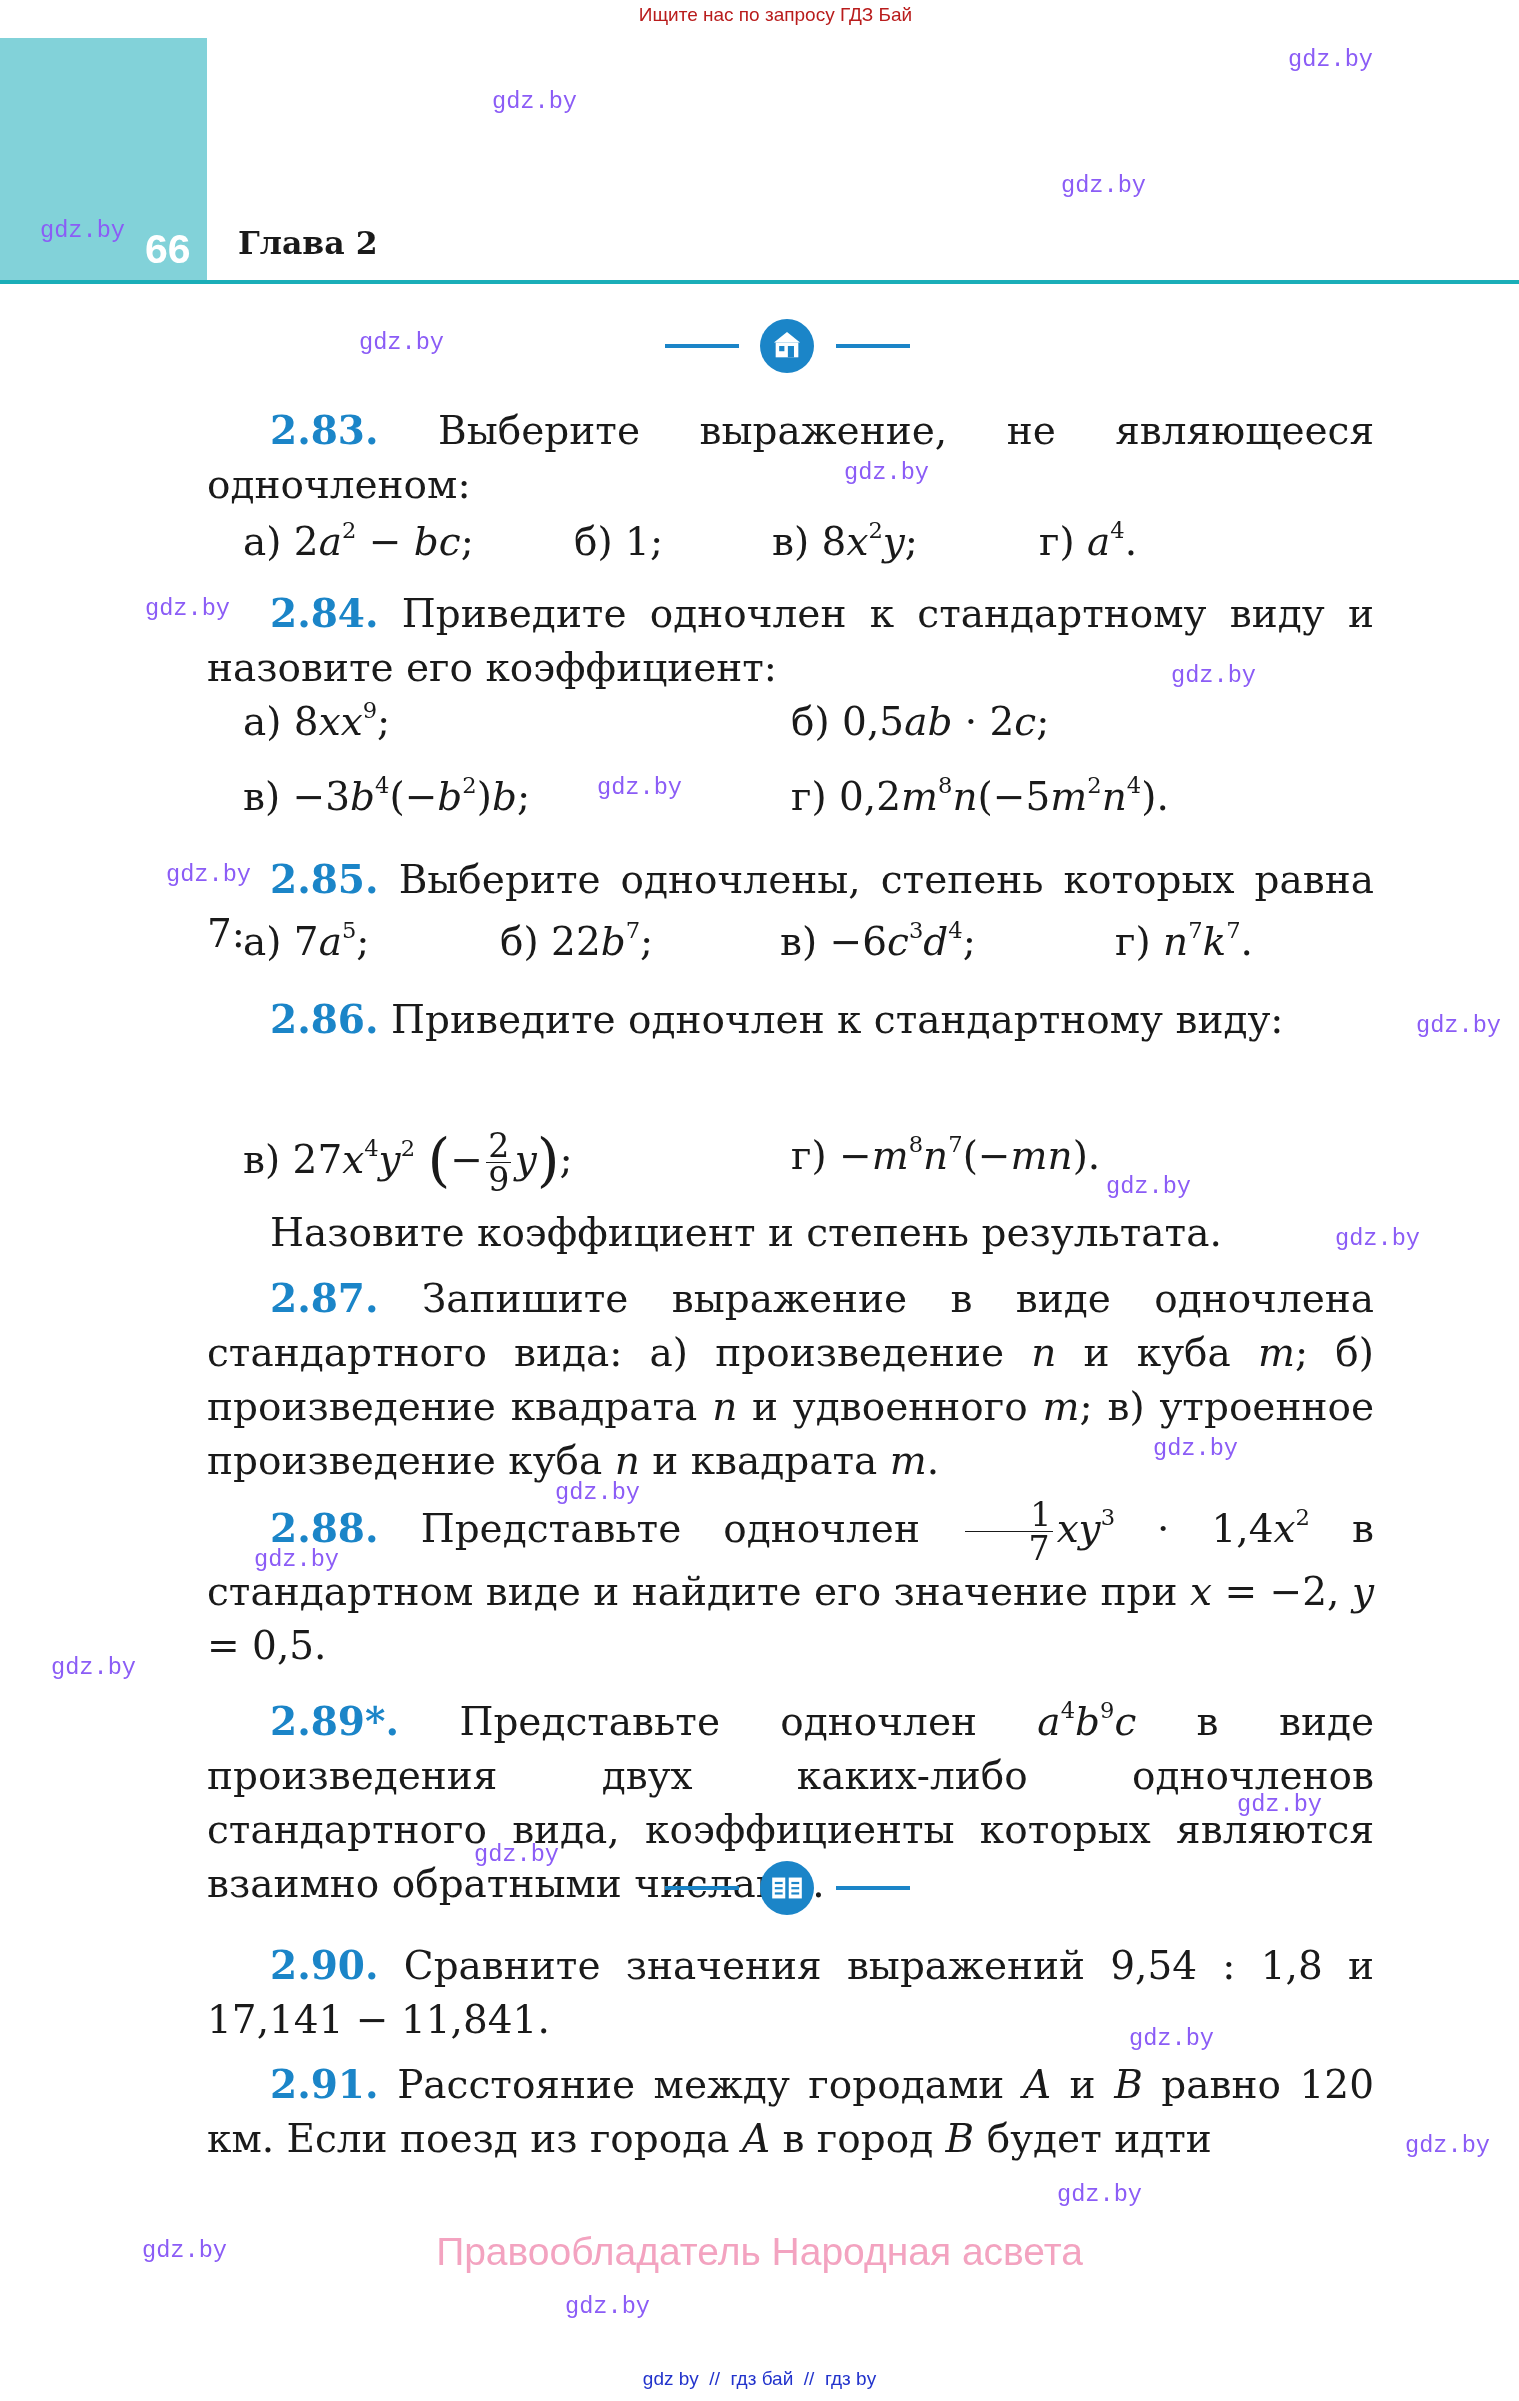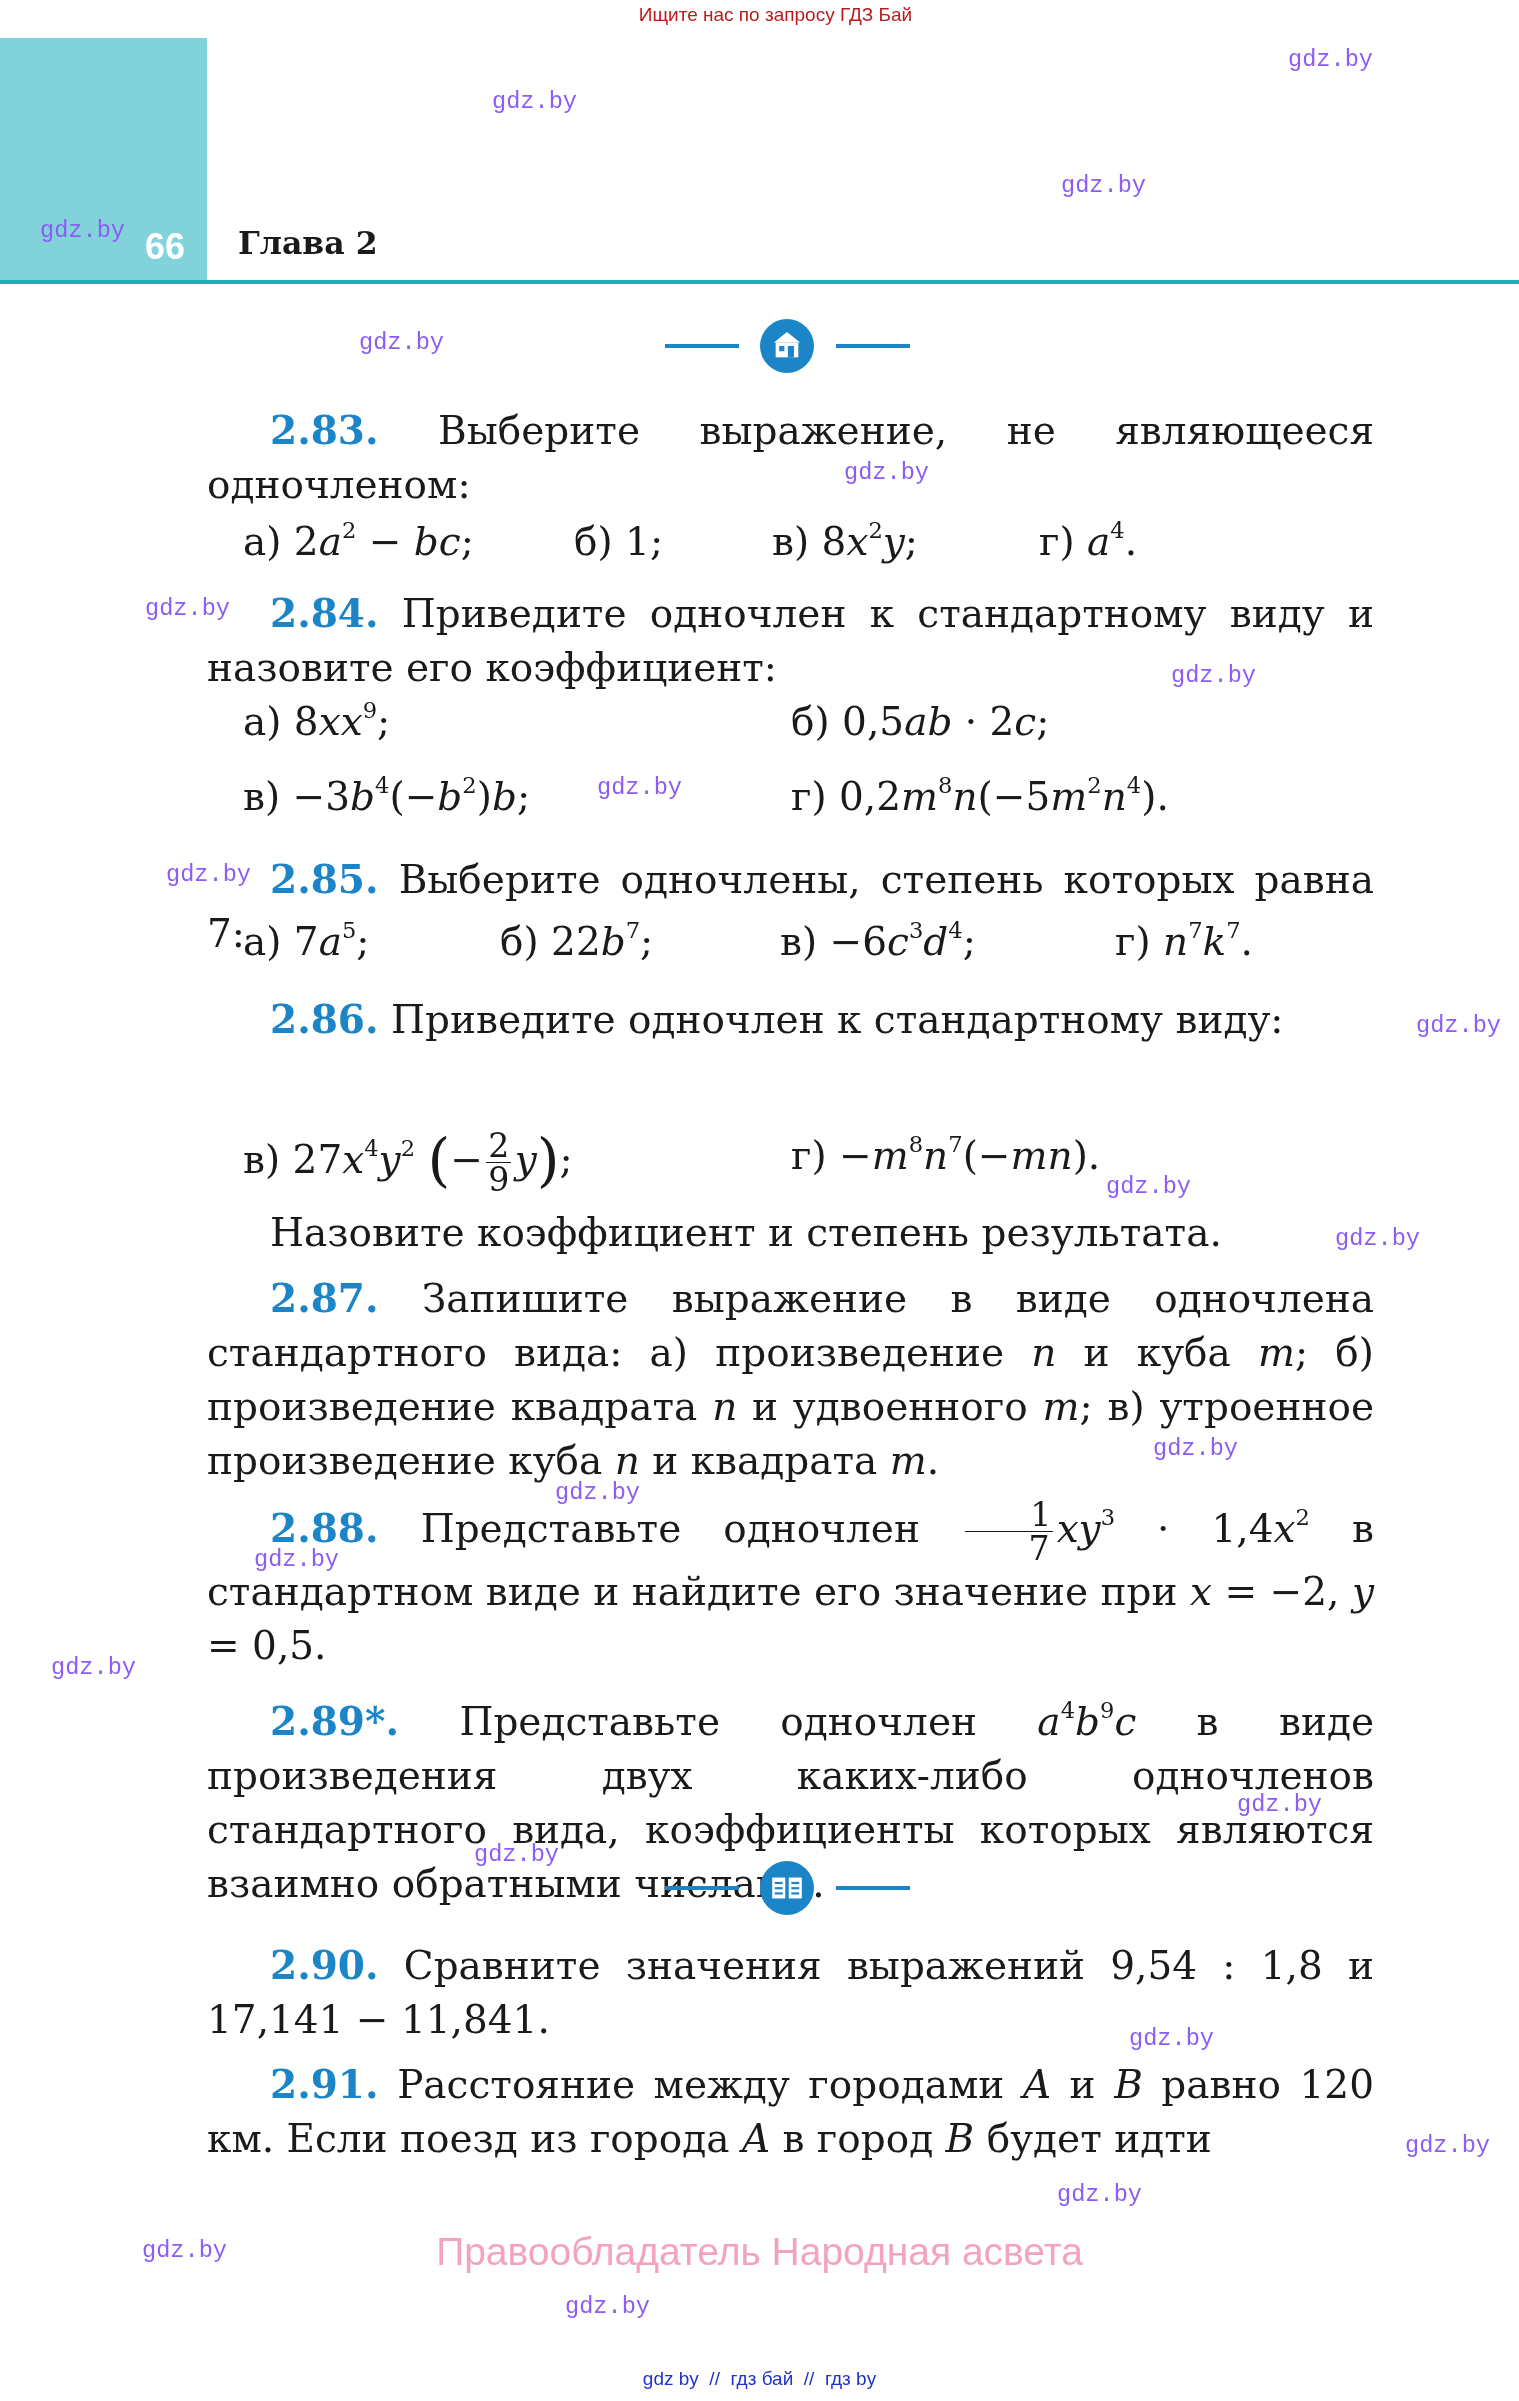--- a/index.html
+++ b/index.html
@@ -4,21 +4,21 @@
 <style>
   html, body { margin:0; padding:0; background:#ffffff; }
   body { width:1519px; height:2401px; position:relative; overflow:hidden;
          font-family:"DejaVu Serif","Liberation Serif",serif; color:#1a1a1a; }
   .abs { position:absolute; }
   .top-banner { top:3.5px; left:16px; width:1519px; text-align:center; color:#b91c1c;
                 font-family:"Liberation Sans",sans-serif; font-size:19px; }
   .side-block { left:0; top:38px; width:207px; height:243px; background:#82d2d9; }
   .rule { left:0; top:280px; width:1519px; height:4.4px; background:#1aaeb8; }
   .page-num { left:145px; top:226px; color:#ffffff; font-family:"Liberation Sans",sans-serif;
-              font-weight:bold; font-size:36px; }
+              font-weight:bold; font-size:41px; }
   .chapter { left:238px; top:224px; font-family:"DejaVu Serif",serif; font-weight:bold; font-size:31.5px; color:#1a1a1a; }
   .wm { font-family:Liberation Mono, monospace; font-size:23.6px; color:#8b5cf6; }
   .sep { left:665px; width:245px; height:54px; }
   .sep .line { position:absolute; top:24.5px; width:74px; height:4.4px; background:#1b85c8; }
   .sep .line.l { left:0; } .sep .line.r { right:0; }
   .sep .circ { position:absolute; left:95px; top:0; width:54px; height:54px; border-radius:50%; background:#1b85c8; }
   .task { left:207px; width:1167px; font-size:39px; line-height:54px; text-align:justify; text-align-last:left; }
   .task.ind { text-indent:63px; }
   .num { color:#1b85c8; font-weight:bold; }
   .row { left:207px; width:1173px; font-size:39px; line-height:54px; height:54px;margin-left:36px; }

